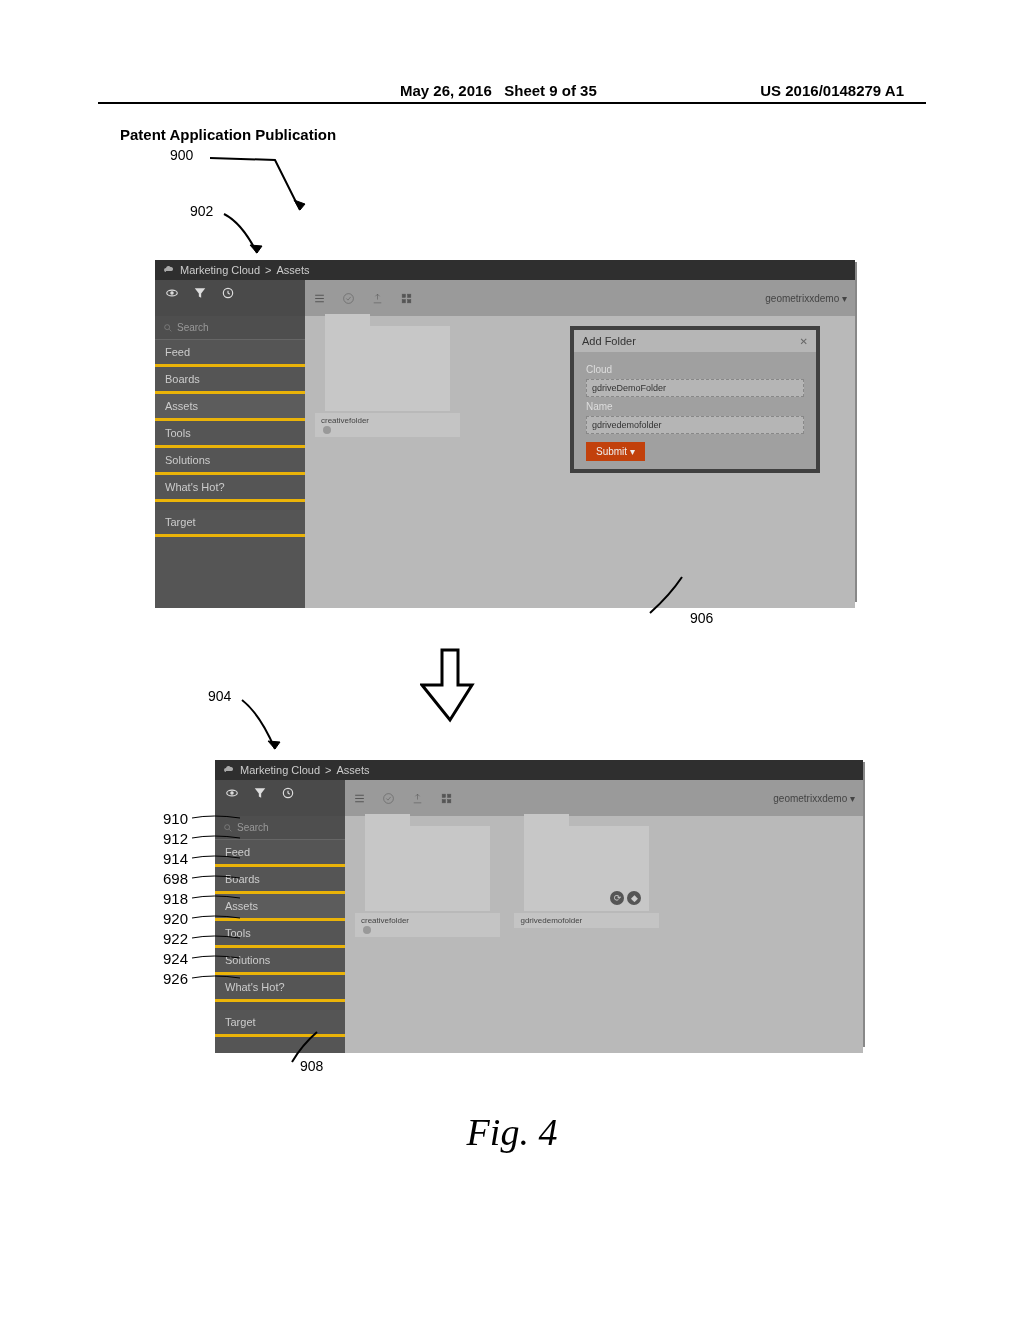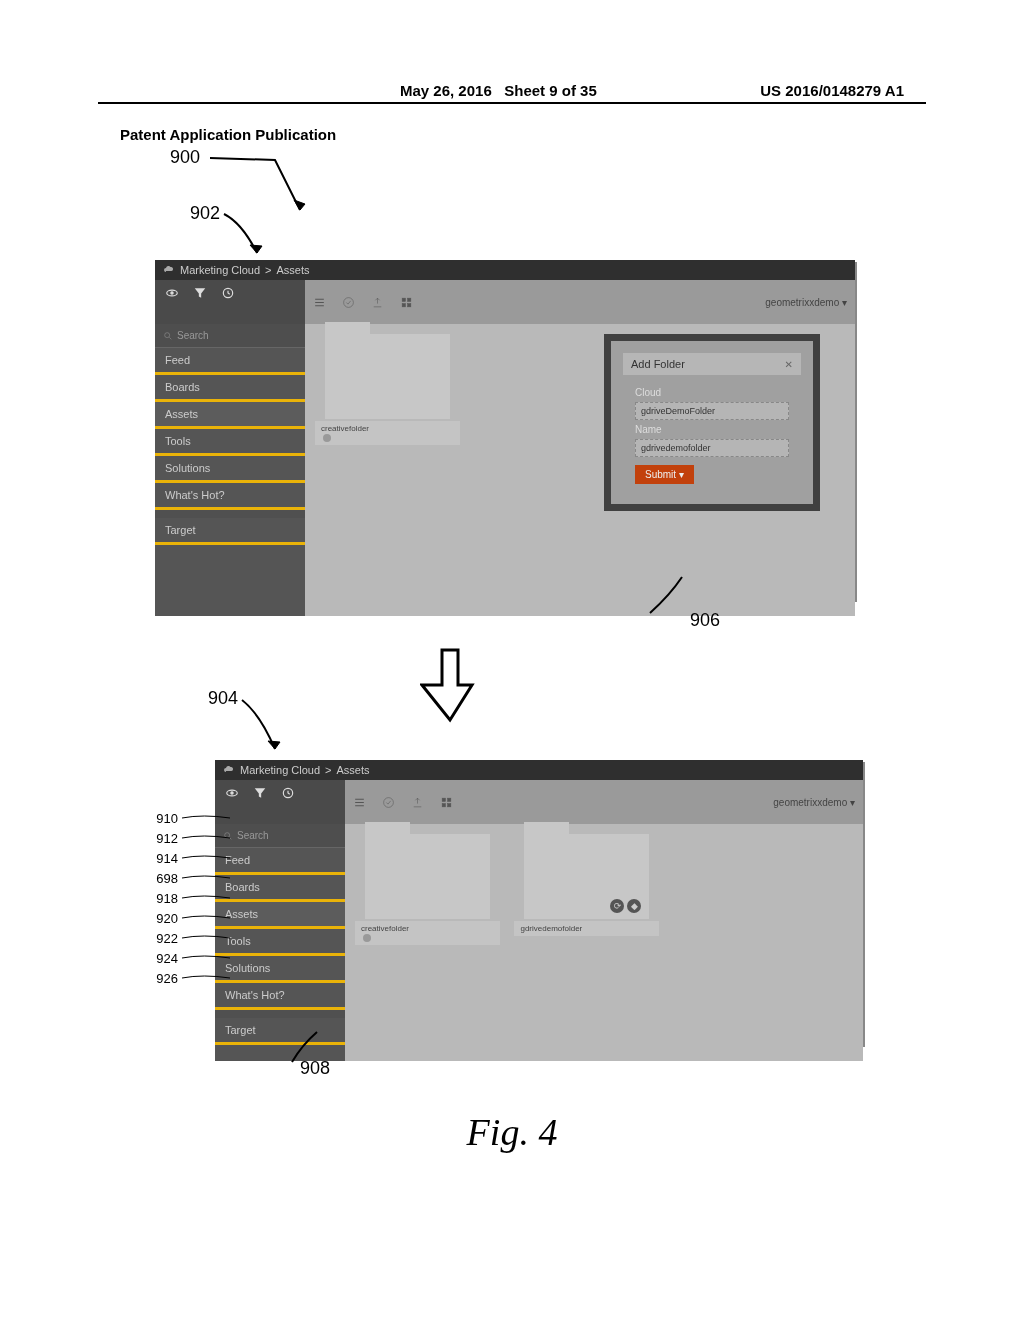--- a/index.html
+++ b/index.html
@@ -16,21 +16,21 @@
     left: 120px;
     right: 120px;
     font-size: 15px;
     font-weight: bold;
   }
   .page-header .left { float: left; margin-top: 44px; }
   .page-header .center { position: absolute; left: 280px; }
   .page-header .right { float: right; }
   .callout {
     position: absolute;
-    font-size: 18px;
+    font-size: 14px;
     font-family: Arial, sans-serif;
   }
   .leader {
     position: absolute;
     stroke: #000;
     fill: none;
   }
 
   
   .shot {
@@ -47,21 +47,21 @@
     font-size: 11px;
     padding: 4px 8px;
     display: flex;
     align-items: center;
     gap: 5px;
   }
   .titlebar svg { width: 12px; height: 12px; }
 
   .toolbar-row {
     display: flex;
-    height: 44px;
+    height: 36px;
   }
   .sidebar {
     width: 150px;
     background: #4a4a4a;
   }
   .shot2 .sidebar { width: 130px; }
   .sidebar-icons {
     display: flex;
     gap: 14px;
     padding: 6px 10px;
@@ -157,24 +157,24 @@
     background: #555; border-radius: 50%;
     display: flex; align-items: center; justify-content: center;
     color: #ccc; font-size: 9px;
   }
 
   
   .dialog {
     position: absolute;
     top: 10px;
     right: 35px;
-    width: 216px;
+    width: 250px;
     background: #a0a0a0;
-    border: 7px solid #404040;
-    padding: 12px;
+    border: 4px solid #404040;
+    padding: 0;
   }
   .dialog-header {
     background: #b6b6b6;
     padding: 5px 8px;
     font-size: 11px;
     color: #333;
     display: flex;
     justify-content: space-between;
     align-items: center;
   }
@@ -207,22 +207,22 @@
     top: 640px;
     left: 420px;
     width: 60px;
     height: 90px;
   }
 
   
   .row-callouts {
     position: absolute;
     top: 808px;
-    left: 148px;
-    font-size: 13px;
+    left: 158px;
+    font-size: 15px;
     line-height: 1;
   }
   .row-callouts div { height: 20px; display: flex; align-items: center; }
   .row-callouts span.num { width: 30px; text-align: right; }
 
   .fig-caption {
     position: absolute;
     top: 1110px;
     left: 0; right: 0;
     text-align: center;

